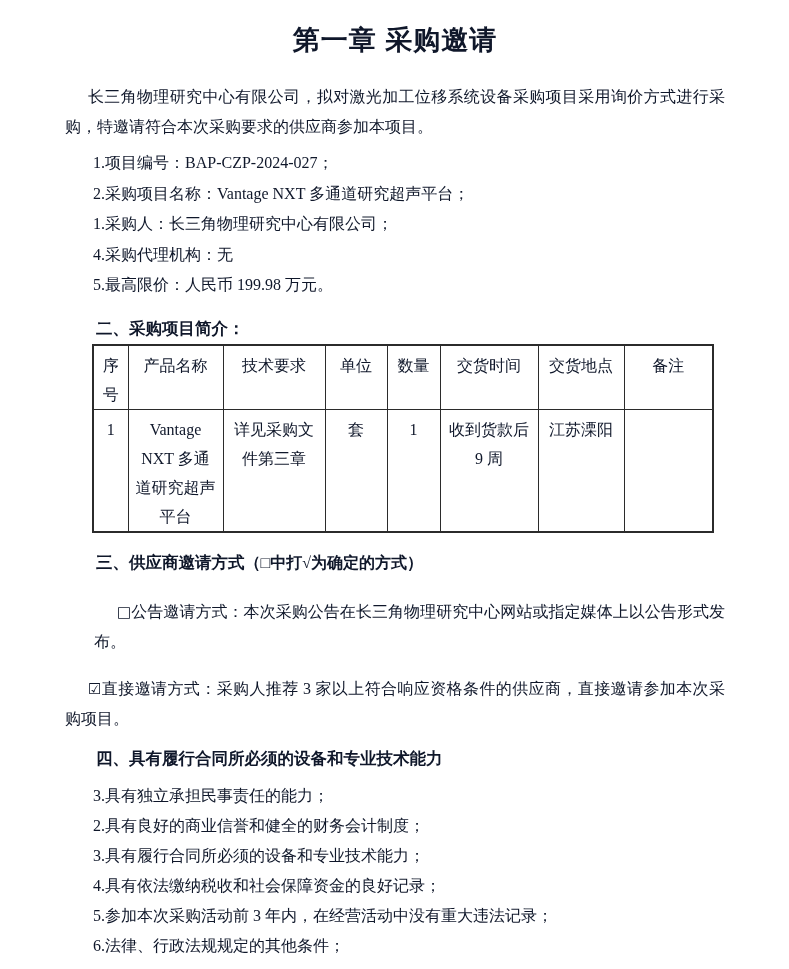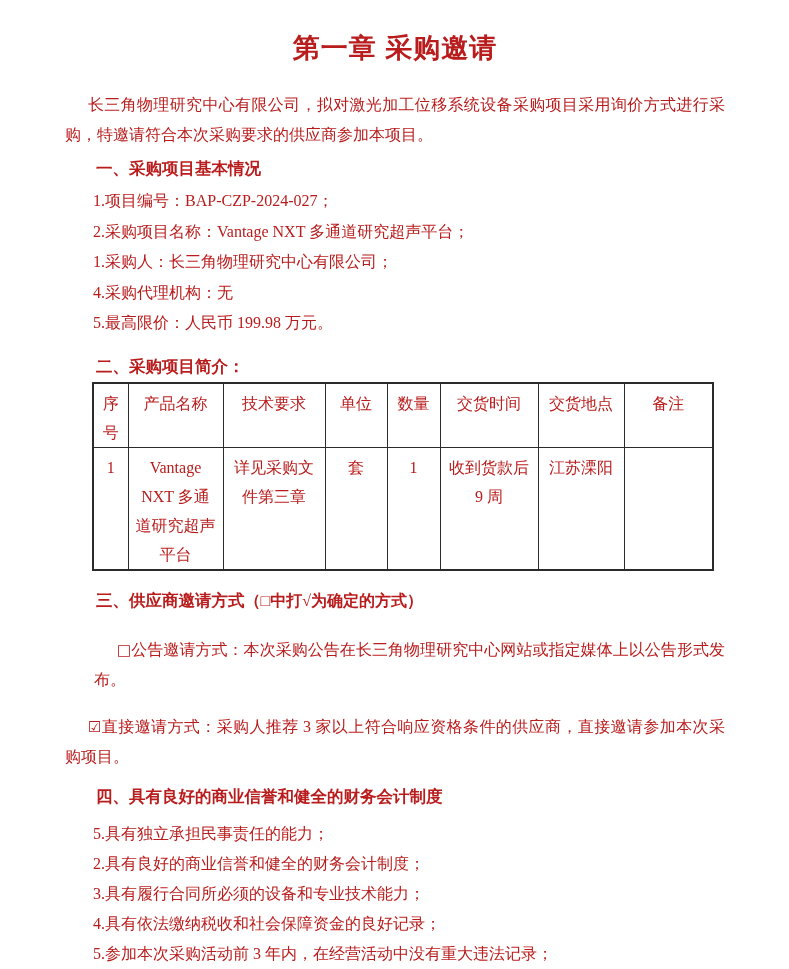--- a/index.html
+++ b/index.html
@@ -2,24 +2,24 @@
 <html><head>
 <meta charset="utf-8">
 <style>
   * { margin: 0; padding: 0; box-sizing: border-box; }
   html, body { background: #ffffff; }
   .page {
     position: relative;
     width: 789px;
     height: 969px;
     background: #ffffff;
-    color: #b91c1c;
+    color: #0f172a;
     font-family: "Liberation Serif", "DejaVu Serif", serif;
     font-size: 16px;
-    padding: 8px 64px 0 65px;
+    padding: 0 64px 0 65px;
     overflow: hidden;
   }
   .doc-title {
     margin-top: 22px;
     text-align: center;
     font-family: "Liberation Sans", "DejaVu Sans", sans-serif;
     font-weight: 700;
     font-size: 27px;
     line-height: 36px;
     letter-spacing: 1px;
@@ -84,21 +84,20 @@
 </style>
 </head>
 <body>
 
 <div class="page">
 
   <h1 class="doc-title">第一章 采购邀请</h1>
 
   <p class="intro">长三角物理研究中心有限公司，拟对激光加工位移系统设备采购项目采用询价方式进行采购，特邀请符合本次采购要求的供应商参加本项目。</p>
 
-  <h2 class="sec-heading" id="sec1-heading">一、采购项目基本情况</h2>
 
   <div class="plain-list" id="sec1-list">
     <div class="list-item">1.项目编号：BAP-CZP-2024-027；</div>
     <div class="list-item">2.采购项目名称：Vantage NXT 多通道研究超声平台；</div>
     <div class="list-item">1.采购人：长三角物理研究中心有限公司；</div>
     <div class="list-item">4.采购代理机构：无</div>
     <div class="list-item">5.最高限价：人民币 199.98 万元。</div>
   </div>
 
   <h2 class="sec-heading" id="sec2-heading">二、采购项目简介：</h2>
@@ -139,24 +138,24 @@
       </tr>
     </tbody>
   </table>
 
   <h2 class="sec-heading" id="sec3-heading"><span>三、供应商邀请方式</span><span class="heading-note">（□中打√为确定的方式）</span></h2>
 
   <p class="option-para" id="option1"><span class="checkbox-glyph">□</span><span>公告邀请方式：本次采购公告在长三角物理研究中心网站或指定媒体上以公告形式发布。</span></p>
 
   <p class="option-para" id="option2"><span class="checkbox-glyph">☑</span><span>直接邀请方式：采购人推荐 3 家以上符合响应资格条件的供应商，直接邀请参加本次采购项目。</span></p>
 
-  <h2 class="sec-heading" id="sec4-heading">四、具有良好的商业信誉和健全的财务会计制度</h2>
+  <h2 class="sec-heading" id="sec4-heading">四、具有履行合同所必须的设备和专业技术能力</h2>
 
   <div class="plain-list" id="sec4-list">
-    <div class="list-item">5.具有独立承担民事责任的能力；</div>
+    <div class="list-item">3.具有独立承担民事责任的能力；</div>
     <div class="list-item">2.具有良好的商业信誉和健全的财务会计制度；</div>
     <div class="list-item">3.具有履行合同所必须的设备和专业技术能力；</div>
     <div class="list-item">4.具有依法缴纳税收和社会保障资金的良好记录；</div>
     <div class="list-item">5.参加本次采购活动前 3 年内，在经营活动中没有重大违法记录；</div>
     <div class="list-item">6.法律、行政法规规定的其他条件；</div>
 
   </div>
 
 </div>
 

